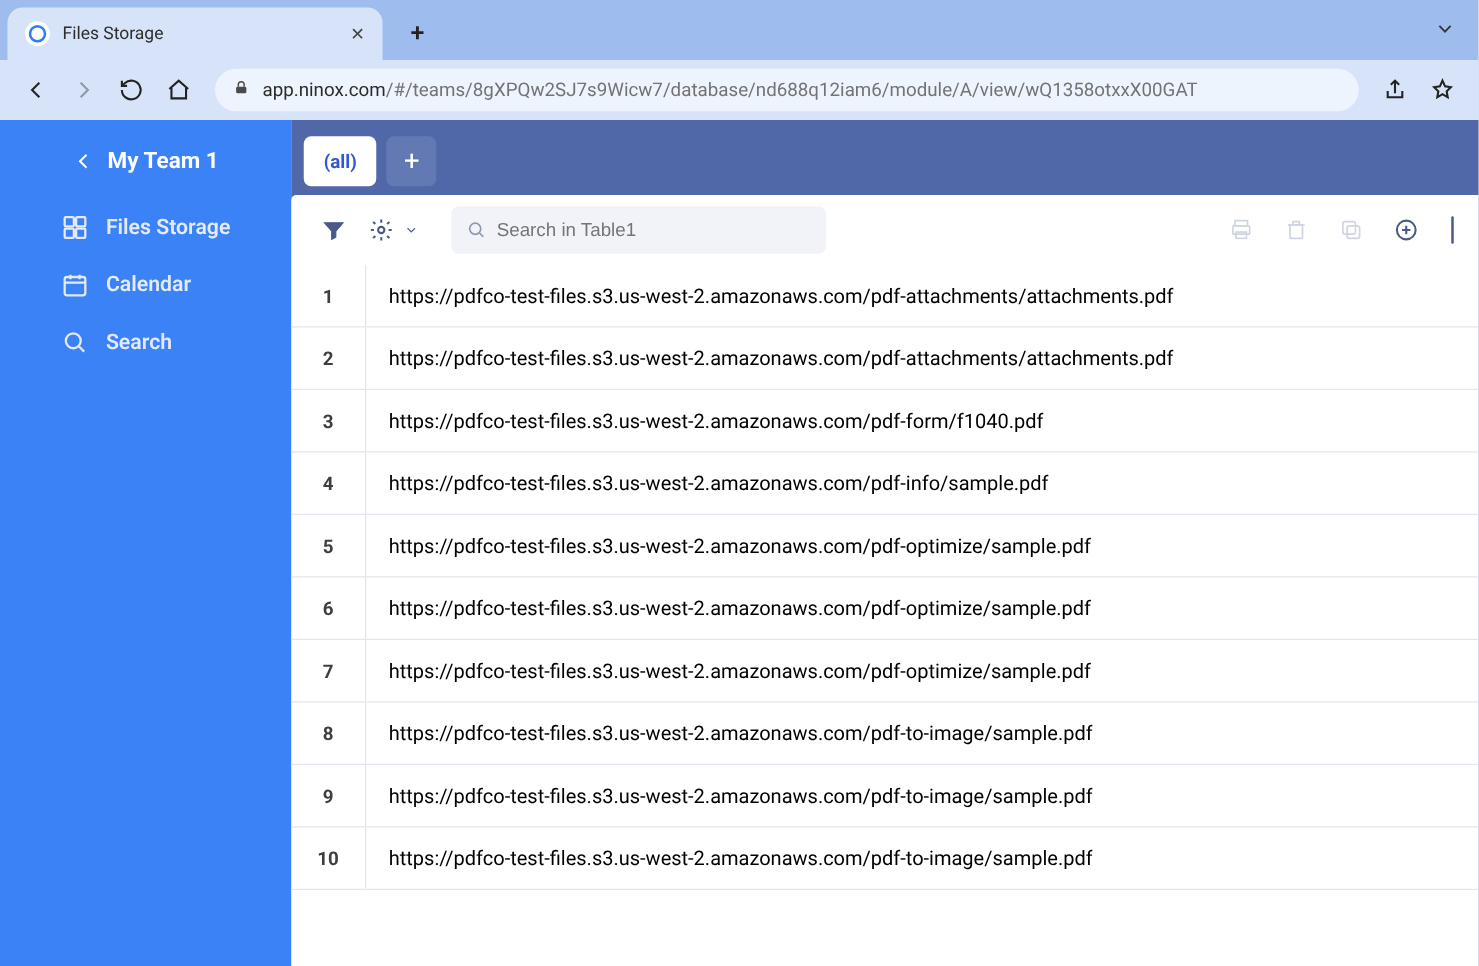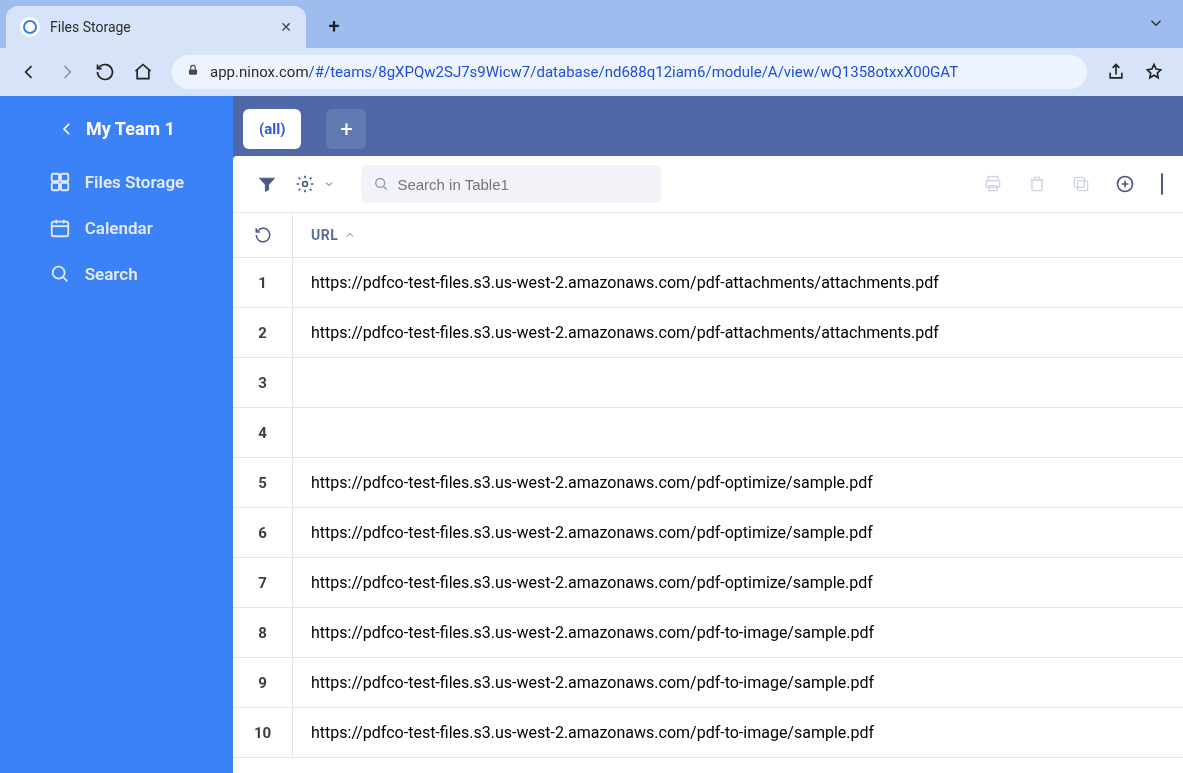--- a/index.html
+++ b/index.html
@@ -18,39 +18,39 @@
   .chrome-menu svg { width:18px; height:18px; stroke:#333; }
 
   .nav-bar { height:48px; background:#d6e3f9; display:flex; align-items:center; padding:0 12px; gap:4px; }
   .nav-bar .nav-btn { width:34px; height:34px; display:flex; align-items:center; justify-content:center; color:#333; cursor:pointer; border-radius:50%; }
   .nav-bar .nav-btn svg { width:20px; height:20px; stroke:#222; fill:none; stroke-width:2; }
   .nav-bar .nav-btn.disabled svg { stroke:#8d99ad; }
   .addr { flex:1; height:34px; background:#eef4fe; border-radius:17px; display:flex; align-items:center; padding:0 14px; gap:10px; color:#3a3a3a; font-size:15px; margin:0 8px; }
   .addr .lock { width:14px; height:14px; color:#4a4a4a; }
   .addr .url { white-space:nowrap; overflow:hidden; }
   .url .host { color:#2b2b2b; }
-  .url .path { color:#1d4ed8; }
+  .url .path { color:#737373; }
 
   
   .app { display:flex; height:677px; }
 
   
   .sidebar { width:233px; background:#3b82f6; color:#fff; display:flex; flex-direction:column; padding-top:6px;align-items:center; }
   .team-header { display:flex; align-items:center; gap:10px; padding:16px 18px 18px 18px; font-size:18px; font-weight:700; }
   .team-header svg{ width:18px; height:18px; stroke:#fff; stroke-width:2.2; fill:none;}
   .side-items { padding:2px 0 10px 0; }
   .side-item { display:flex; align-items:center; gap:14px; padding:12px 18px; font-size:17px; font-weight:600; color:#e5eaf7; cursor:pointer; }
   .side-item svg { width:22px; height:22px; stroke:#e5eaf7; fill:none; stroke-width:2; }
   .side-sep { height:1px; background:rgba(255,255,255,0.18); margin:6px 0 4px; }
   .side-item.active { background:#445b98; color:#fff; }
   .side-item.active svg { stroke:#fff; }
 
   
   .main { flex:1; background:#5068a8; display:flex; flex-direction:column; }
-  .view-tabs { height:60px; display:flex; align-items:center; padding:6px 10px 0 10px; gap:25px; }
+  .view-tabs { height:60px; display:flex; align-items:center; padding:6px 10px 0 10px; gap:8px; }
   .view-tab { height:40px; padding:0 16px; background:#fff; border-radius:6px; display:flex; align-items:center; color:#3257d6; font-weight:700; font-size:15px; cursor:pointer; }
   .add-view { height:40px; width:40px; background:#6379b3; border-radius:6px; display:flex; align-items:center; justify-content:center; color:#fff; font-size:22px; cursor:pointer; }
 
   .panel { background:#fff; flex:1; border-radius:4px 0 0 0; overflow:hidden; display:flex; flex-direction:column; }
   .toolbar { height:56px; display:flex; align-items:center; padding:0 20px; gap:26px; }
   .toolbar .left-icons { display:flex; align-items:center; gap:10px; }
   .tool-btn { width:28px; height:28px; display:flex; align-items:center; justify-content:center; color:#4a5a85; cursor:pointer; }
   .tool-btn svg { width:20px; height:20px; stroke:#4a5a85; fill:#4a5a85; }
   .gear-wrap { display:flex; align-items:center; gap:4px; }
   .gear-wrap svg.caret{ width:12px; height:12px; stroke:#4a5a85; fill:none; stroke-width:2;}
@@ -248,49 +248,37 @@
           <div class="tool-btn addrec">
             <svg viewBox="0 0 24 24">
                 <circle cx="12" cy="12" r="9"></circle>
                 <path d="M12 8v8M8 12h8"></path>
               </svg>
           </div>
           <div class="pipe"></div>
         </div>
       </div>
 
-      <div class="thead">
-        <div class="th-num">
-          <svg viewBox="0 0 24 24">
-              <path d="M3 12a9 9 0 1 0 3-6.7L3 8"></path>
-              <path d="M3 3v5h5"></path>
-            </svg>
-        </div>
-        <div class="th-col">
-          <span>URL</span>
-          <svg viewBox="0 0 24 24">
-              <path d="M6 15l6-6 6 6"></path>
-            </svg>
-        </div>
-      </div>
 
       <div class="rows" id="rows">
           <div class="row">
             <div class="num">1</div>
             <div class="cell">https://pdfco-test-files.s3.us-west-2.amazonaws.com/pdf-attachments/attachments.pdf</div>
           </div>
           <div class="row">
             <div class="num">2</div>
             <div class="cell">https://pdfco-test-files.s3.us-west-2.amazonaws.com/pdf-attachments/attachments.pdf</div>
           </div>
           <div class="row">
             <div class="num">3</div>
+            <div class="cell">https://pdfco-test-files.s3.us-west-2.amazonaws.com/pdf-form/f1040.pdf</div>
           </div>
           <div class="row">
             <div class="num">4</div>
+            <div class="cell">https://pdfco-test-files.s3.us-west-2.amazonaws.com/pdf-info/sample.pdf</div>
           </div>
           <div class="row">
             <div class="num">5</div>
             <div class="cell">https://pdfco-test-files.s3.us-west-2.amazonaws.com/pdf-optimize/sample.pdf</div>
           </div>
           <div class="row">
             <div class="num">6</div>
             <div class="cell">https://pdfco-test-files.s3.us-west-2.amazonaws.com/pdf-optimize/sample.pdf</div>
           </div>
           <div class="row">

